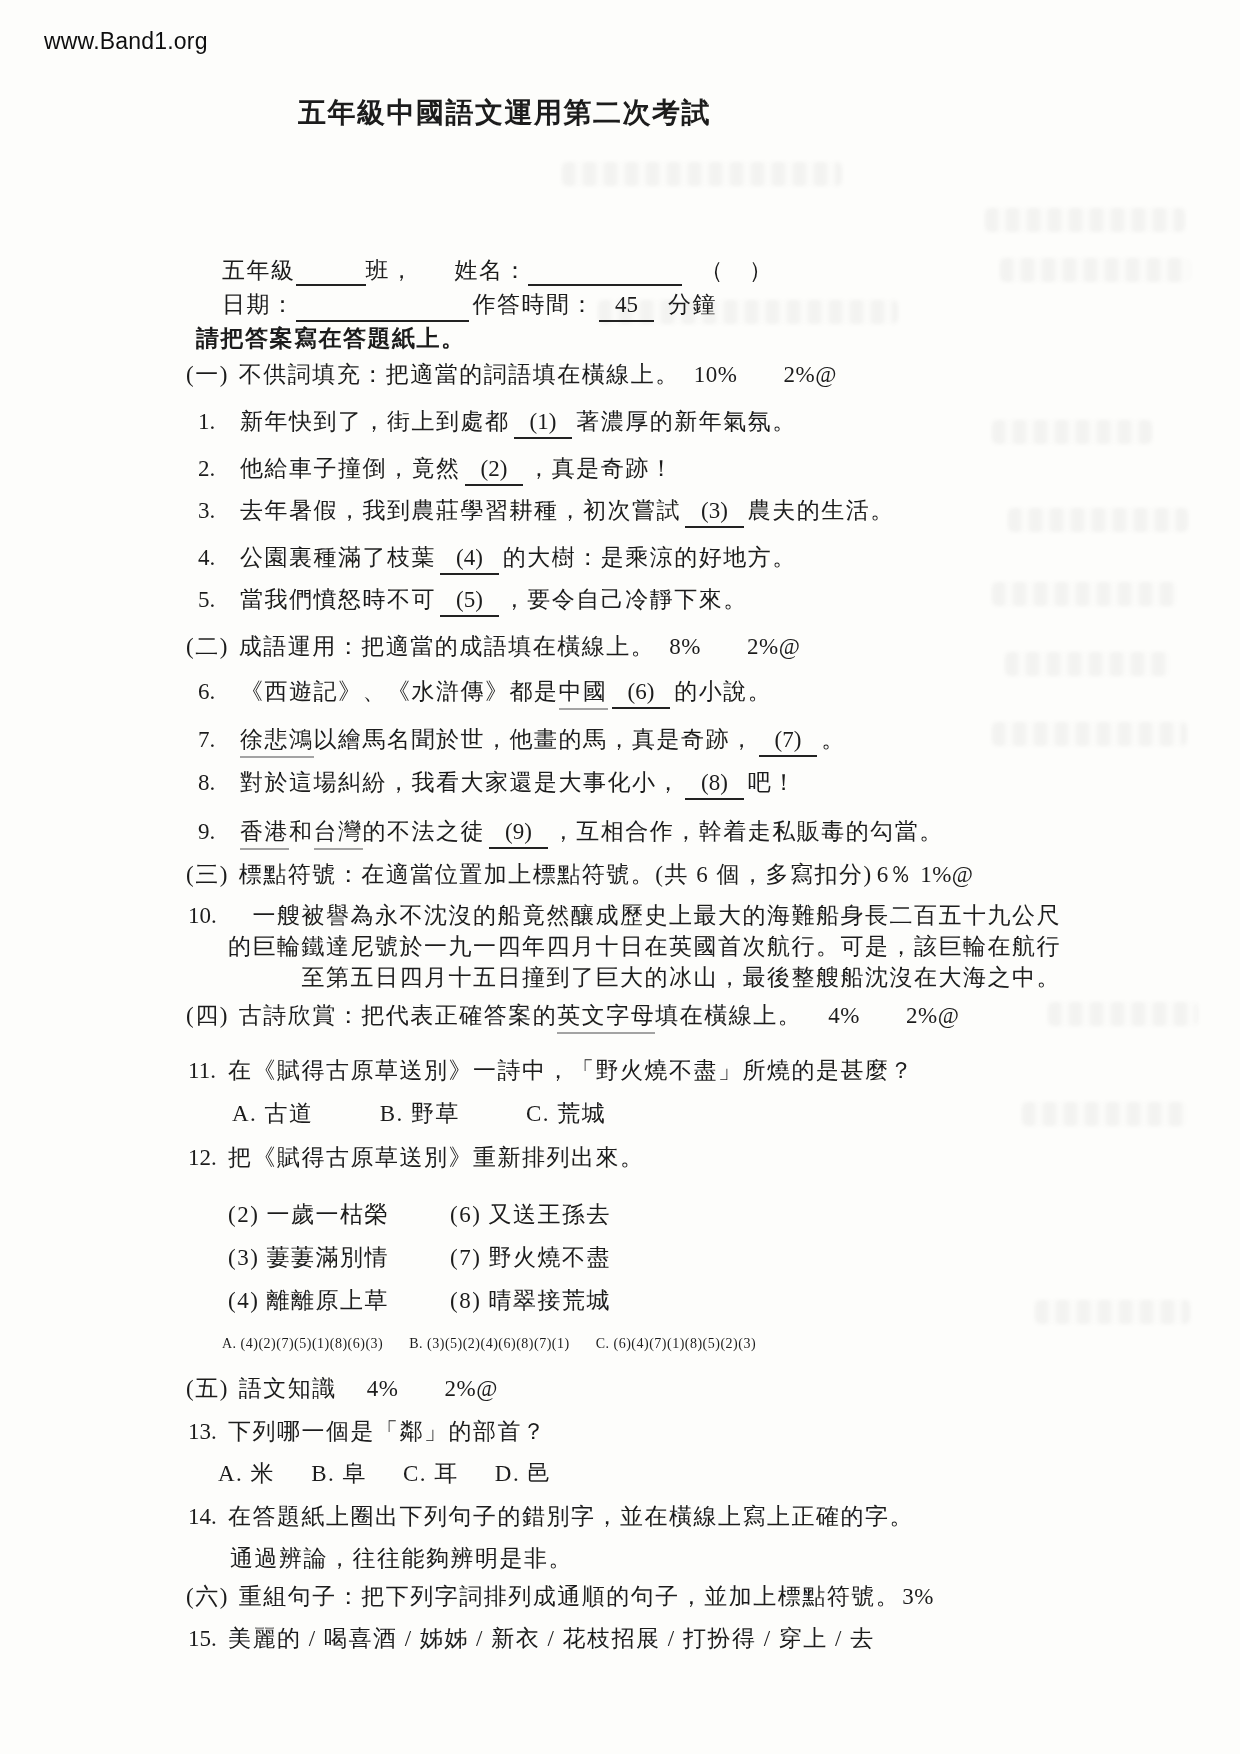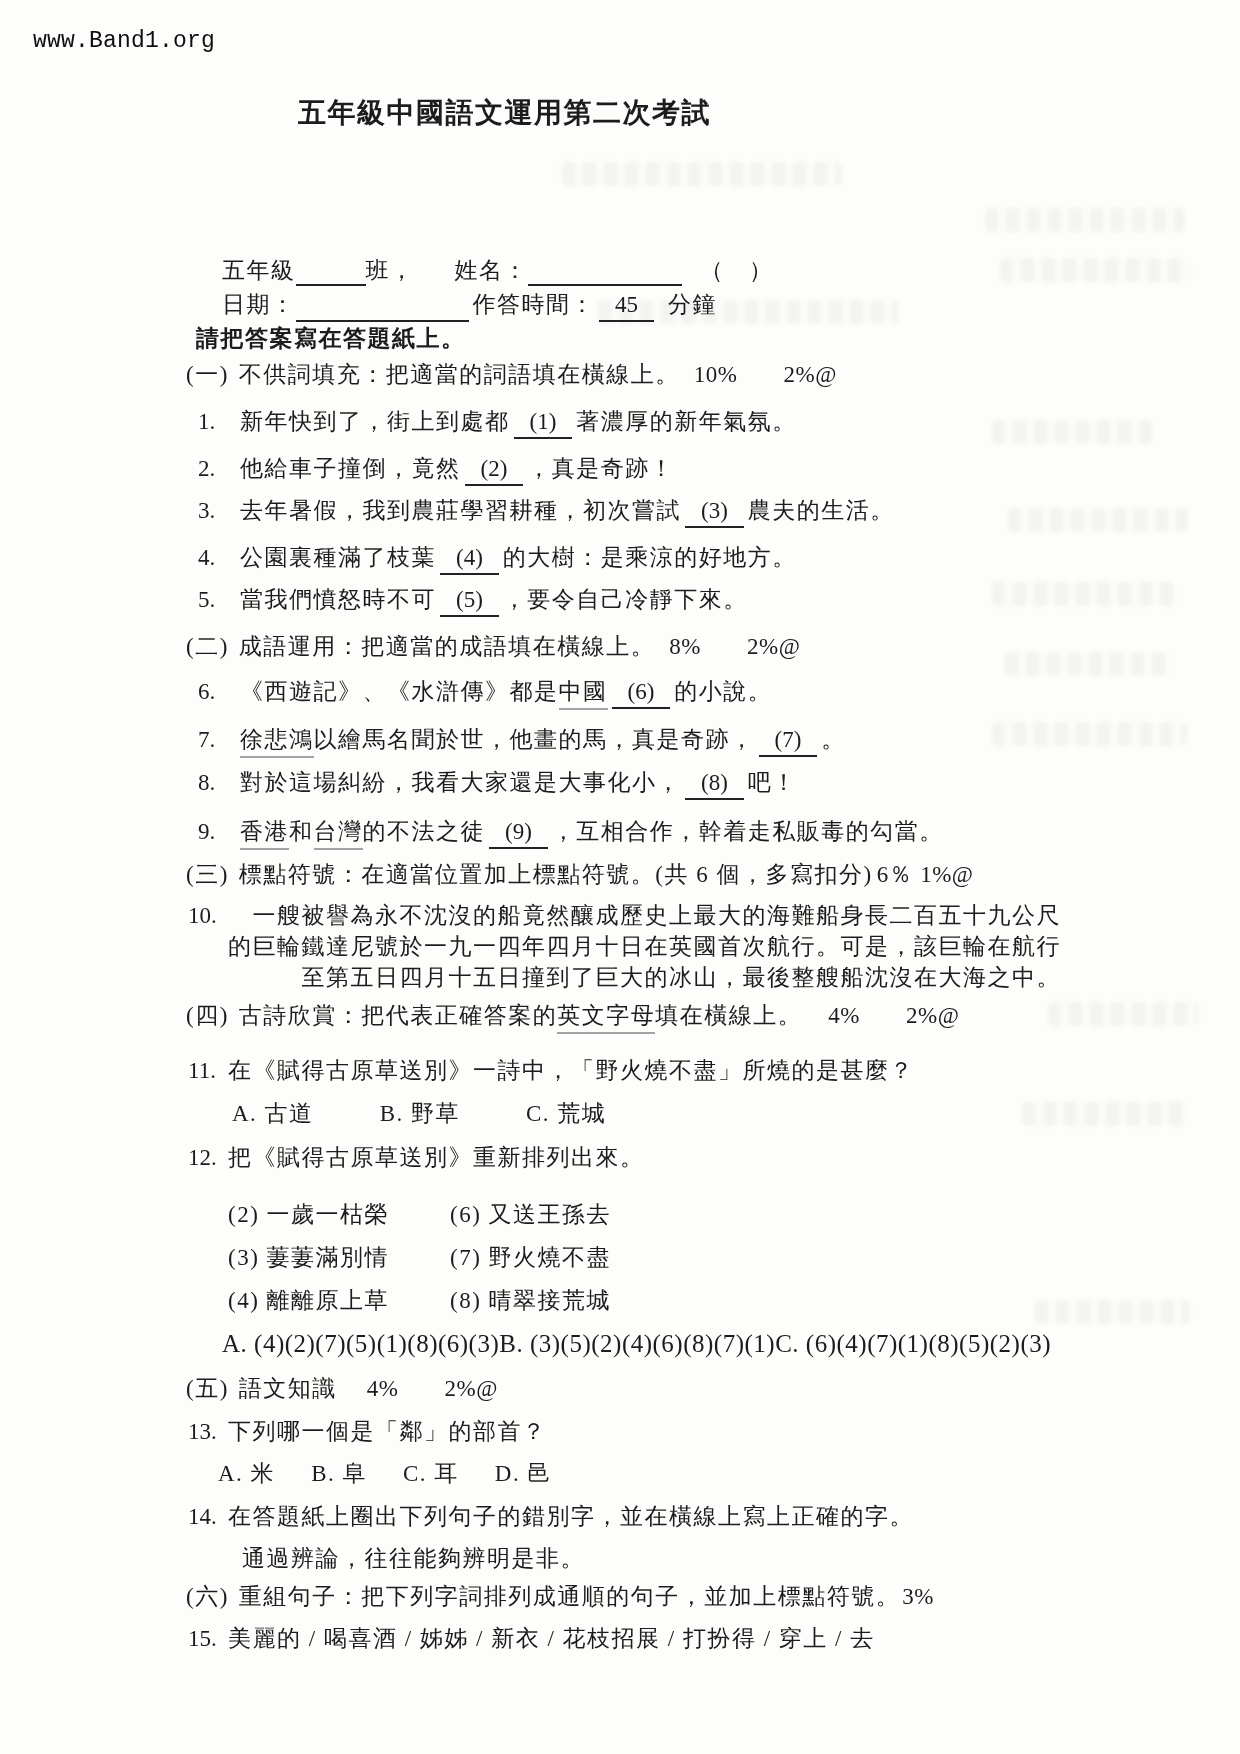--- a/index.html
+++ b/index.html
@@ -6,22 +6,22 @@
   body {
     width:1240px; height:1754px;
     background:#fdfdfb;
     font-family:"Liberation Serif","DejaVu Serif",serif;
     color:#1c1c1c;
     position:relative;
     overflow:hidden;
   }
   .page { position:absolute; inset:0; }
   .watermark {
-    position:absolute; top:28px; left:33px;
-    font-family:Liberation Mono, monospace;
+    position:absolute; top:28px; left:44px;
+    font-family:Liberation Sans, sans-serif;
     font-size:23px; color:#0e0e0e; letter-spacing:0.2px;
   }
   .title {
     position:absolute; top:94px; left:298px; margin:0;
     font-size:28px; font-weight:bold; letter-spacing:1.5px;
   }
   .content { position:absolute; top:256px; left:186px; right:30px; }
   .line {
     display:flex; align-items:baseline; white-space:nowrap;
     line-height:30px; margin-bottom:13px;
@@ -38,23 +38,23 @@
   .blank { display:inline-block; border-bottom:2px solid #222; }
   .blank.empty { align-self:flex-end; height:2px; }
   .blank.filled { padding:0 16px; text-align:center; letter-spacing:0; margin:0 4px; }
   .u { border-bottom:2px solid #a3a3a3; padding-bottom:1px; }
   .sp { display:inline-block; flex:0 0 auto; }
   .para { display:block;text-align:right; }
   .pline { line-height:31px; white-space:nowrap; }
   .opts { margin-left:46px; gap:66px; }
   .rows { margin-left:42px; }
   .col-l { display:inline-block; width:222px; flex:0 0 auto; }
-  .answers { margin-left:36px; font-size:25px; letter-spacing:0.5px; }
+  .answers { margin-left:36px; gap:26px; font-size:14px; letter-spacing:0.5px; }
   .opts13 { margin-left:32px; gap:36px; }
-  .sentence { margin-left:56px;text-align:center; }
+  .sentence { margin-left:44px;text-align:center; }
   .ghost {
     position:absolute; height:24px; border-radius:5px;
     background:repeating-linear-gradient(90deg,
       rgba(70,70,70,0.10) 0 13px, rgba(70,70,70,0.02) 13px 21px);
     filter:blur(2px); opacity:0.55;
   }
 </style>
 </head>
 <body>
 

